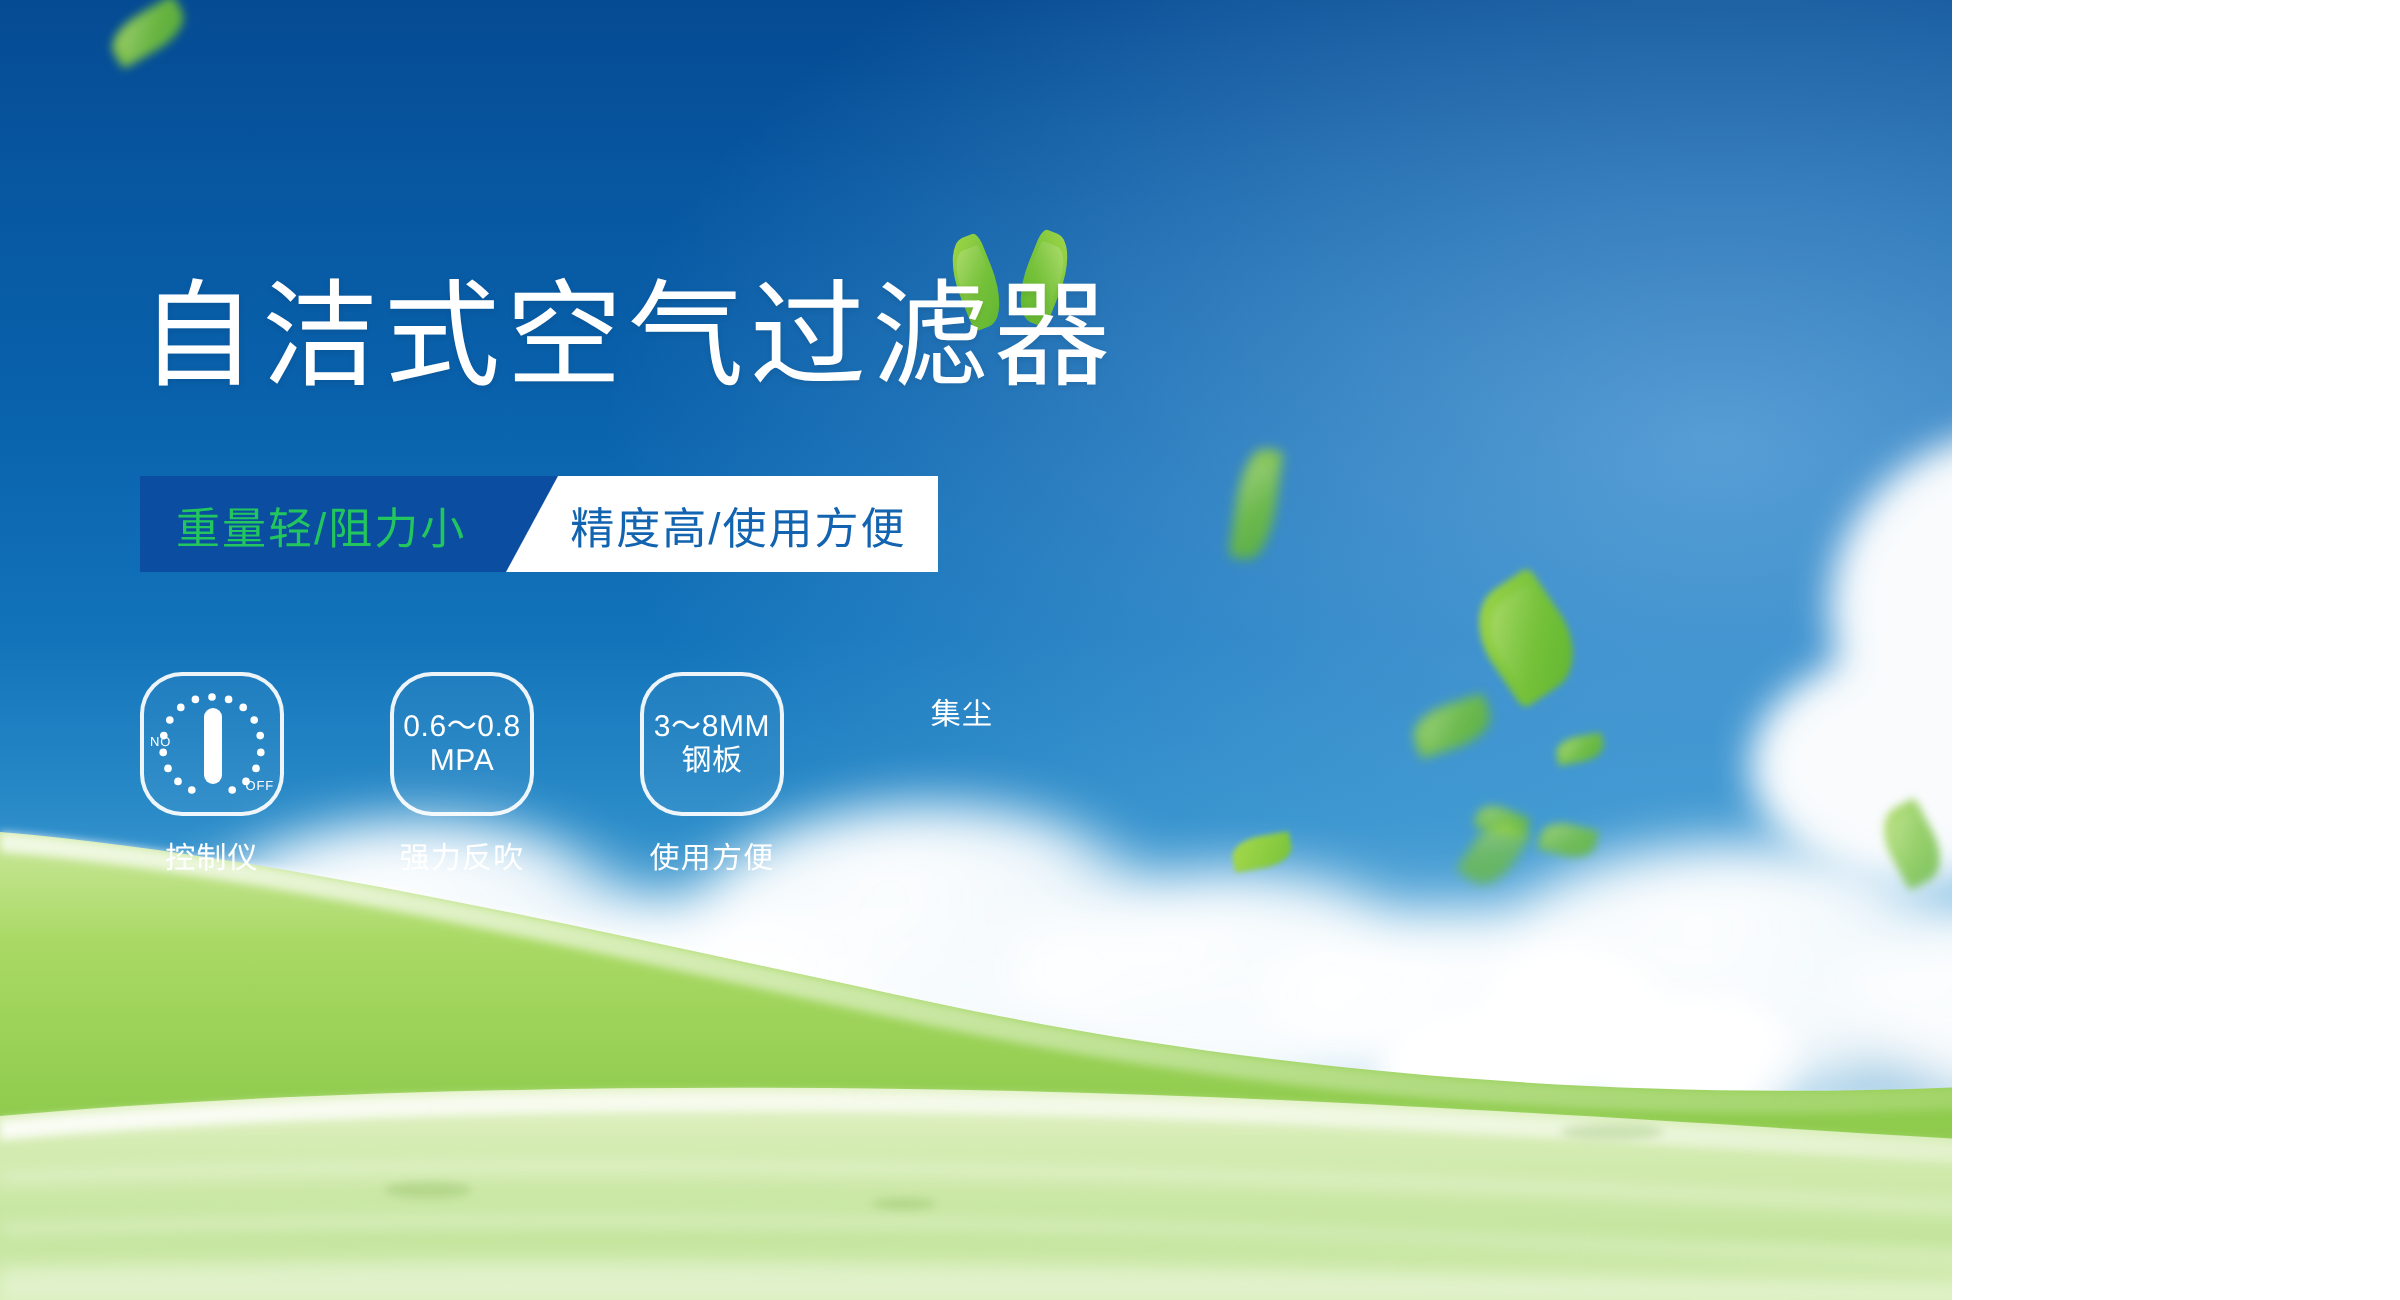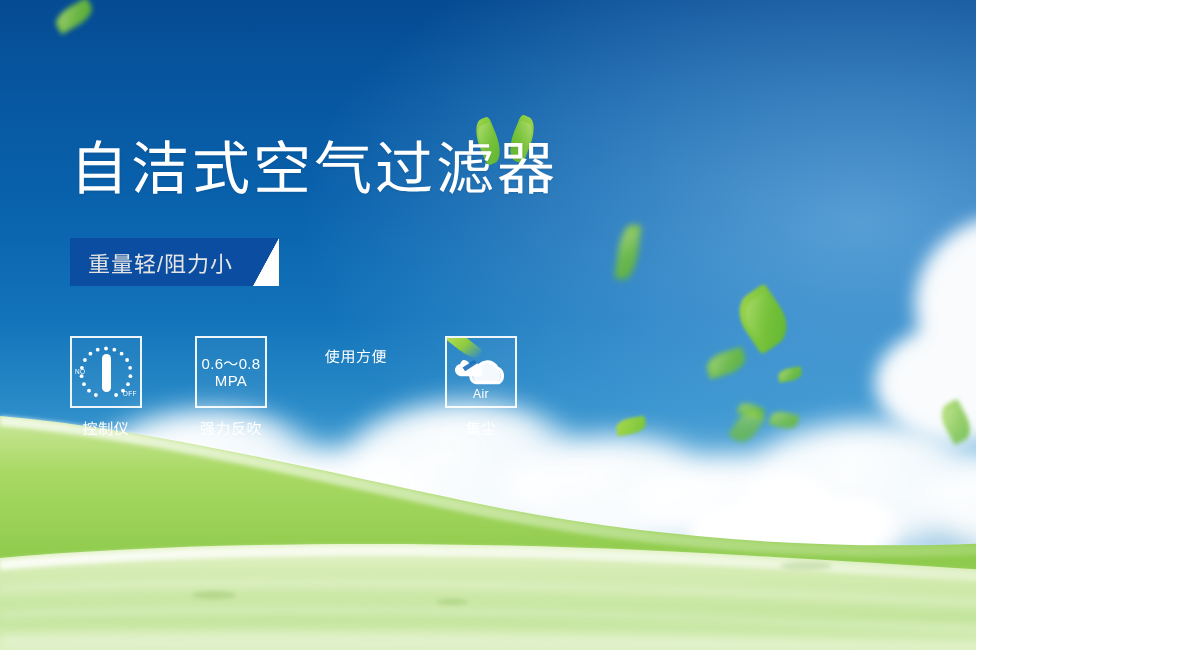--- a/index.html
+++ b/index.html
@@ -161,21 +161,21 @@
     position:absolute;
     left:70px; top:238px;
     height:48px;
     display:flex;
     align-items:stretch;
   }
   .subbar-left {
     display:flex; align-items:center;
     padding:0 20px 0 18px;
     background:#0b4da0;
-    color:#e5e5e5;
+    color:#22c55e;
     font-size:22px;
     letter-spacing:1px;
     white-space:nowrap;
   }
   .subbar-slant {
     width:26px;
     background:linear-gradient(to bottom right, #0b4da0 0%, #0b4da0 49.4%, #ffffff 50.6%, #ffffff 100%);
   }
   .subbar-right {
     display:flex; align-items:center;
@@ -191,21 +191,21 @@
   .features {
     position:absolute;
     left:70px; top:336px;
     display:flex;
     gap:53px;
   }
   .feature { width:72px; display:flex; flex-direction:column; align-items:center; }
   .feature-box {
     width:72px; height:72px;
     border:2px solid rgba(255,255,255,.92);
-    border-radius:0;
+    border-radius:21px;
     display:flex; flex-direction:column;
     align-items:center; justify-content:center;
     color:#ffffff;
     position:relative;
     overflow:hidden;
     background:rgba(255,255,255,.045);
   }
   .feature-text {
     font-size:15px;
     line-height:1.14;
@@ -398,20 +398,21 @@
   <div class="leaf lf14"></div>
 
   <div class="leaf leaf-title-l"></div>
   <div class="leaf leaf-title-r"></div>
 
   <h1 class="headline">自洁式空气过滤器</h1>
 
   <div class="subbar">
     <div class="subbar-left">重量轻/阻力小</div>
     <div class="subbar-slant"></div>
+    <div class="subbar-right">精度高/使用方便</div>
   </div>
 
   <div class="features">
 
     <div class="feature">
       <div class="feature-box">
         <div class="gauge">
           <svg width="60" height="58" viewBox="0 0 60 58" xmlns="http://www.w3.org/2000/svg">
             <g fill="#ffffff">
               <circle cx="30" cy="5.5" r="1.9"></circle>
@@ -446,39 +447,30 @@
         <div class="feature-text">
           <div>0.6～0.8</div>
           <div>MPA</div>
         </div>
       </div>
       <div class="feature-label">强力反吹</div>
     </div>
 
 
     <div class="feature">
+      <div class="feature-box">
+        <div class="feature-text">
+          <div>3～8MM</div>
+          <div>钢板</div>
+        </div>
+      </div>
       <div class="feature-label">使用方便</div>
     </div>
 
     <div class="feature">
-      <div class="feature-box">
-        <div class="airicon">
-          <div class="streak"></div>
-          <svg width="62" height="52" viewBox="0 0 62 52" xmlns="http://www.w3.org/2000/svg">
-
-            <path d="M13,14 a7.5,7.5 0 0 1 7.2,5.6 a6.2,6.2 0 0 1 5.6,-2.6 a7,7 0 0 1 6.4,6.6 l0,6.6 l-21.5,0 a6.2,6.2 0 0 1 -0.6,-12.3 a7.5,7.5 0 0 1 2.9,-3.9 z" fill="#ffffff"></path>
-
-            <path d="M12.5,21.5 l12,-7.5 l2.6,3.6 l-12,7.6 z" fill="#1b6fbd" opacity=".9"></path>
-
-            <path d="M26,36.5 a6,6 0 0 1 0.6,-11.9 a11,11 0 0 1 20.5,-2.6 a8.4,8.4 0 0 1 1.9,14.5 z" fill="none" stroke="#ffffff" stroke-width="3.4" stroke-linejoin="round"></path>
-            <path d="M27,35.6 a5.2,5.2 0 0 1 0.6,-10.2 a10,10 0 0 1 18.8,-2.4 a7.6,7.6 0 0 1 1.8,12.6 z" fill="#ffffff" opacity=".95"></path>
-          </svg>
-          <div class="air-word">Air</div>
-        </div>
-      </div>
       <div class="feature-label">集尘</div>
     </div>
 
   </div>
 
   <div class="leaf-dust"></div>
 
 </div>
 
 </body></html>

